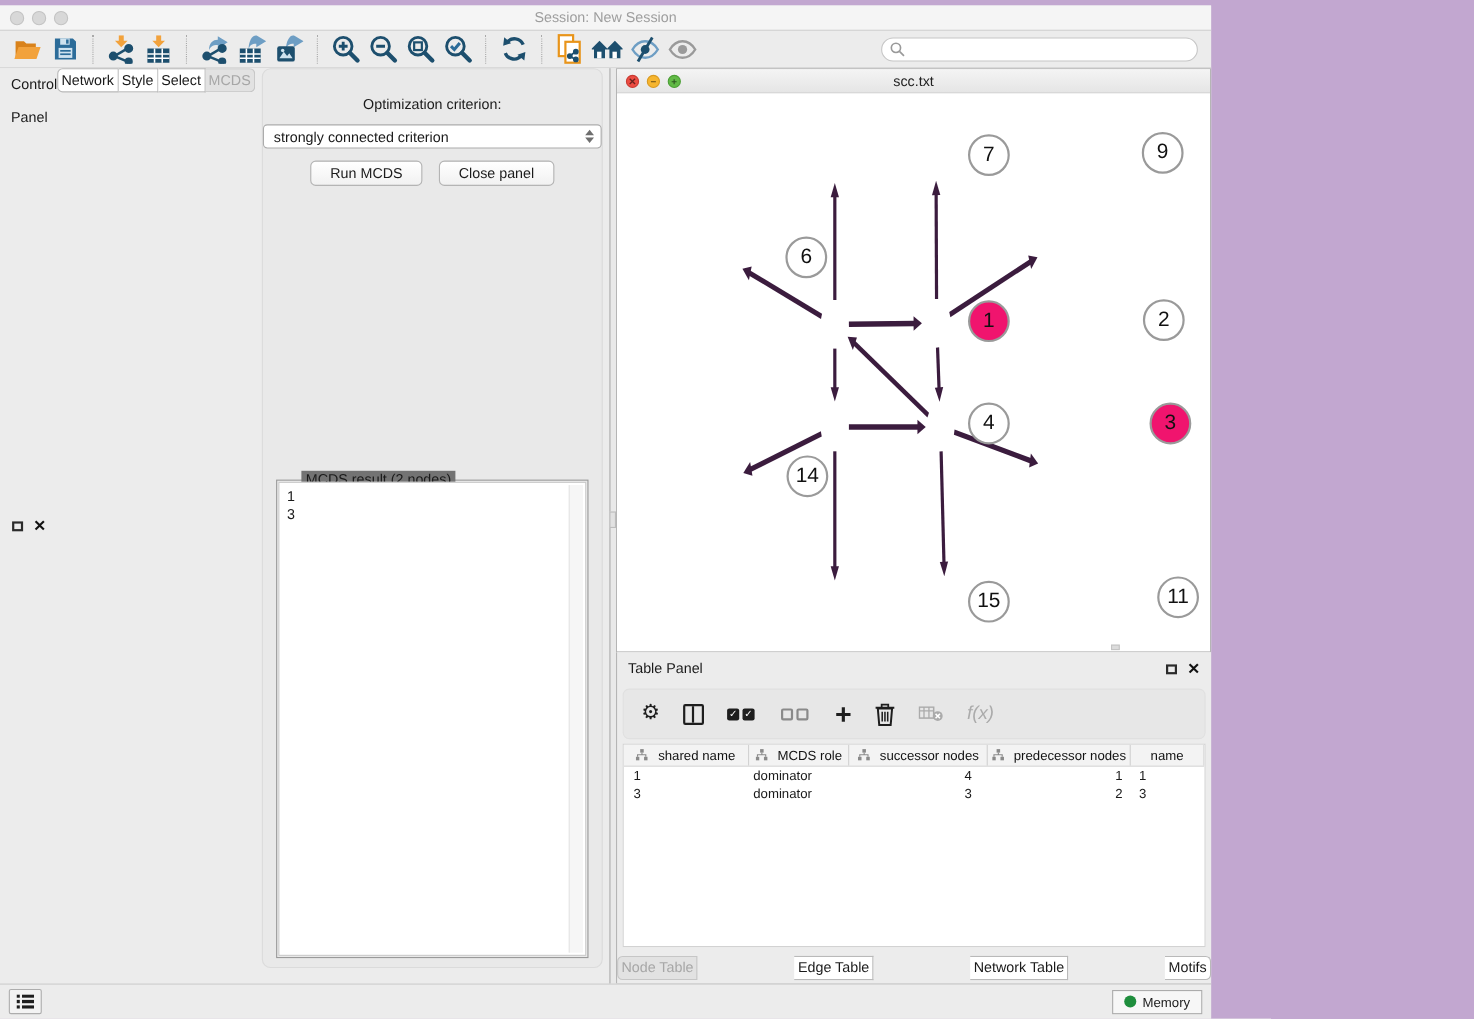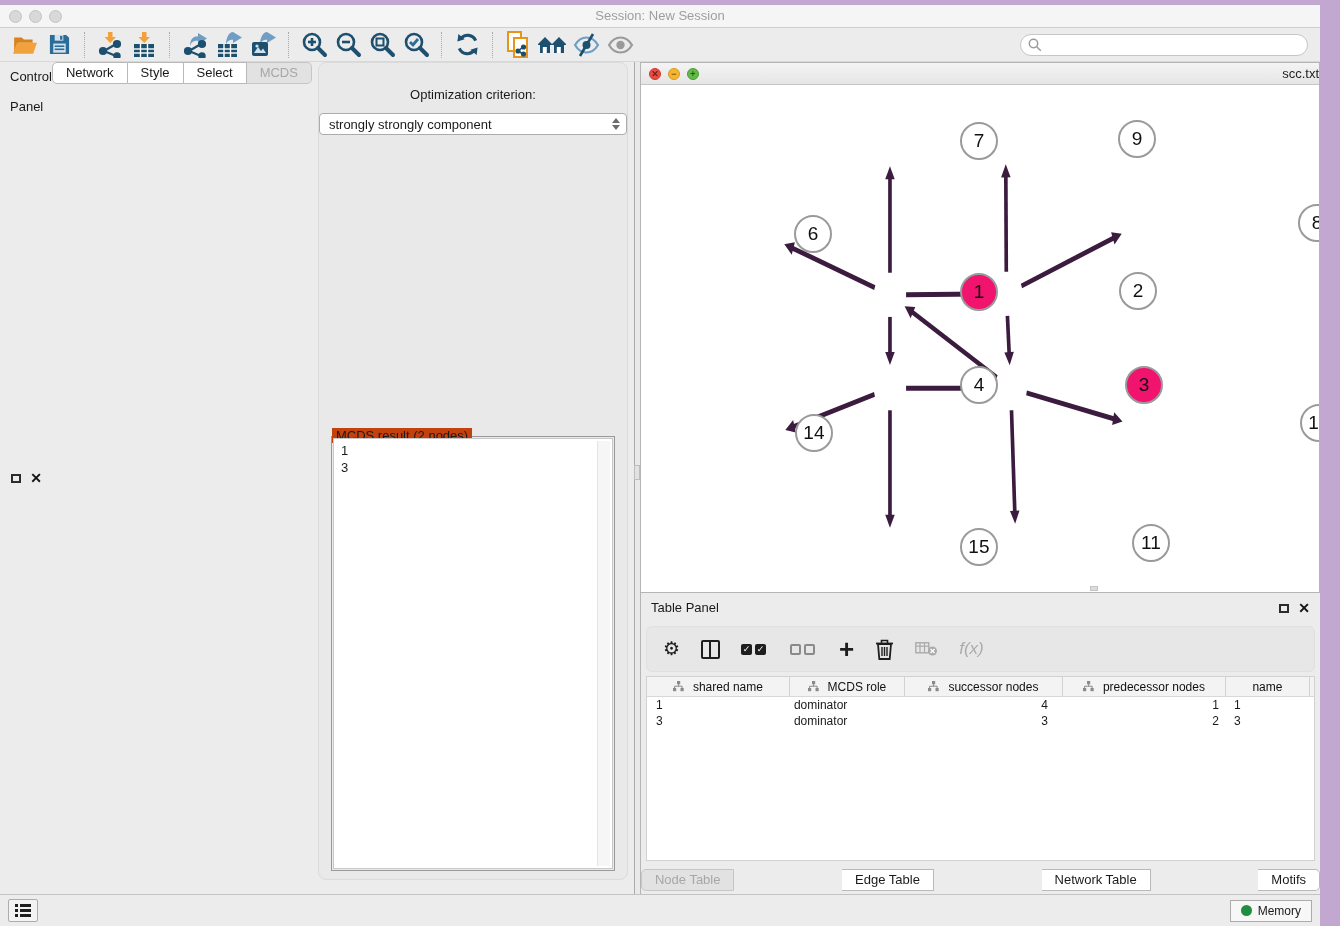--- a/index.html
+++ b/index.html
@@ -1,17 +1,17 @@
 <!DOCTYPE html>
 <html><head>
 <meta charset="utf-8">
 <style>
   *{box-sizing:border-box;margin:0;padding:0}
   body{width:1340px;height:926px;background:#C2A7D0;font-family:"Liberation Sans",sans-serif;overflow:hidden;position:relative;color:#1a1a1a}
-  .app{position:absolute;left:0;top:5px;width:1320px;height:921px;background:#ECECEC;display:flex;flex-direction:column}
+  .app{position:absolute;left:0;top:5px;width:1101px;height:921px;background:#ECECEC;display:flex;flex-direction:column}
 
   
   .titlebar{flex:0 0 23px;background:#F5F5F5;border-bottom:1px solid #CFCFCF;position:relative}
   .tl-wrap{position:absolute;left:9px;top:5px;display:flex;gap:7px}
   .tl-dot{width:13px;height:13px;border-radius:50%;background:#D8D8D8;border:1px solid #C3C3C3}
   .win-title{text-align:center;line-height:22px;color:#9E9E9E;font-size:13px}
 
   
   .toolbar{flex:0 0 34px;display:flex;align-items:center;padding-left:8px;background:#ECECEC;border-bottom:1px solid #D8D8D8}
   .tb-btn{width:34px;height:30px;display:flex;align-items:center;justify-content:center;cursor:pointer}
@@ -25,46 +25,46 @@
   .divider{flex:0 0 6px;border-left:1px solid #ABABAB;background:#E9E9E9;position:relative}
   .grip{position:absolute;left:-1px;top:403px;width:6px;height:15px;background:#E2E2E2;border:1px solid #BDBDBD}
   .rcol{flex:1;display:flex;flex-direction:column;min-width:0}
 
   
   .ph{flex:0 0 30px;line-height:30px;padding-left:10px;font-size:13px;position:relative}
   .ph-icons{position:absolute;right:10px;top:0;height:100%;display:flex;align-items:center;gap:9px}
   .float-box{width:10px;height:9px;border:2px solid #2b2b2b;display:inline-block;cursor:pointer}
   .close-x{font-size:14px;font-weight:bold;color:#111;cursor:pointer;line-height:10px}
   .cp-tabs{display:flex;justify-content:center;position:relative;z-index:2;margin-bottom:-1px}
-  .tab{height:22px;line-height:20px;padding:0 13px;background:#FFF;border:1px solid #B9B9B9;border-left:none;font-size:13px;cursor:pointer}
+  .tab{height:22px;line-height:20px;padding:0 3px;background:#FFF;border:1px solid #B9B9B9;border-left:none;font-size:13px;cursor:pointer}
   .tab.first{border-left:1px solid #B9B9B9;border-radius:5px 0 0 5px}
   .tab.last{border-radius:0 5px 5px 0}
   .tab.sel{background:#E2E2E2;color:#A7A7A7;border-color:#C6C6C6}
   .cp-content{flex:1;margin:0 6px 14px;background:#E9E9E9;border:1px solid #DBDBDB;border-radius:8px;position:relative}
   .opt-label{margin-top:24px;text-align:center;font-size:13px}
   .criterion{width:308px;height:22px;margin:11px auto 0;background:#fff;border:1px solid #ACACAC;border-radius:4px;display:flex;align-items:center;padding:0 6px 0 9px;font-size:13px;cursor:pointer}
   .stepper{margin-left:auto;display:flex;flex-direction:column;gap:2px;align-items:center}
   .tri-up{width:0;height:0;border-left:4px solid transparent;border-right:4px solid transparent;border-bottom:5px solid #6E6E6E}
   .tri-dn{width:0;height:0;border-left:4px solid transparent;border-right:4px solid transparent;border-top:5px solid #6E6E6E}
   .btn-row{display:flex;justify-content:center;gap:15px;margin-top:11px}
   .mbtn{height:23px;line-height:21px;padding:0 17px;font-size:13px;background:linear-gradient(#FFFFFF,#F1F1F1);border:1px solid #B4B4B4;border-radius:5px;cursor:pointer}
   .result-group{position:absolute;left:12px;right:12px;top:373px;bottom:8px;border:1px solid #9A9A9A}
-  .result-label{position:absolute;top:-9px;left:0;background:#c2410c;padding:0 4px;font-size:13px}
+  .result-label{position:absolute;top:-9px;left:22px;background:#737373;padding:0 4px;font-size:13px}
   .result-text{position:absolute;left:1px;right:1px;top:1px;bottom:1px;background:#fff;border:1px solid #C9C9C9;padding:3px 7px;font-size:13px;line-height:17px;overflow:hidden}
   .result-scroll{position:absolute;right:2px;top:2px;bottom:2px;width:13px;background:#F6F6F6;border-left:1px solid #E4E4E4}
 
   
   .netwin{flex:0 0 531px;border:1px solid #B5B5B5;display:flex;flex-direction:column;background:#fff}
   .net-title{flex:0 0 22px;background:linear-gradient(#F4F4F4,#E5E5E5);border-bottom:1px solid #C6C6C6;position:relative}
   .traffic{position:absolute;left:8px;top:5px;display:flex;gap:7px}
   .tdot{width:12px;height:12px;border-radius:50%;font-size:9px;font-weight:bold;line-height:11px;text-align:center;color:rgba(0,0,0,.55);cursor:pointer}
   .tdot.red{background:#ED4C42;border:1px solid #C93B33}
   .tdot.yellow{background:#F6B52E;border:1px solid #D99A21}
   .tdot.green{background:#62BA46;border:1px solid #4B9E35}
-  .net-name{text-align:right;line-height:21px;font-size:13px;color:#222}
+  .net-name{text-align:center;line-height:21px;font-size:13px;color:#222}
   .net-canvas{flex:1;position:relative;background:#fff;overflow:hidden}
   .gnode{position:absolute;width:38px;height:38px;border:2px solid #9A9A9A;border-radius:50%;background:#FFF;display:flex;align-items:center;justify-content:center;font-size:19px;color:#111;cursor:pointer}
   .hthumb{position:absolute;left:449px;bottom:1px;width:8px;height:5px;background:#DCDCDC;border:1px solid #C4C4C4}
 
   
   .tpanel{flex:1;background:#ECECEC;border-left:1px solid #B5B5B5;display:flex;flex-direction:column;min-height:0}
   .tp-toolbar{flex:0 0 46px;margin:3px 5px 0;background:#E7E7E7;border:1px solid #E0E0E0;border-radius:6px;display:flex;align-items:center;padding-left:16px;gap:21px}
   .tpi{display:flex;align-items:center;justify-content:center;cursor:pointer}
   .gear{font-size:19px;color:#1e1e1e;line-height:20px}
   .split-pane{width:19px;height:19px;border:2px solid #1e1e1e;border-radius:2px;position:relative}
@@ -275,25 +275,29 @@
       </div>
       <div class="cp-tabs">
         <div class="tab first">Network</div>
         <div class="tab">Style</div>
         <div class="tab">Select</div>
         <div class="tab last sel">MCDS</div>
       </div>
       <div class="cp-content">
         <div class="opt-label">Optimization criterion:</div>
         <div class="criterion">
-          <span>strongly strongly component</span>
+          <span>strongly connected criterion</span>
           <span class="stepper">
               <span class="tri-up"></span>
               <span class="tri-dn"></span>
             </span>
+        </div>
+        <div class="btn-row">
+          <div class="mbtn">Run MCDS</div>
+          <div class="mbtn">Close panel</div>
         </div>
         <div class="result-group">
           <div class="result-label">MCDS result (2 nodes)</div>
           <div class="result-text">
             <div>1</div>
             <div>3</div>
             <div class="result-scroll"></div>
           </div>
         </div>
       </div>

